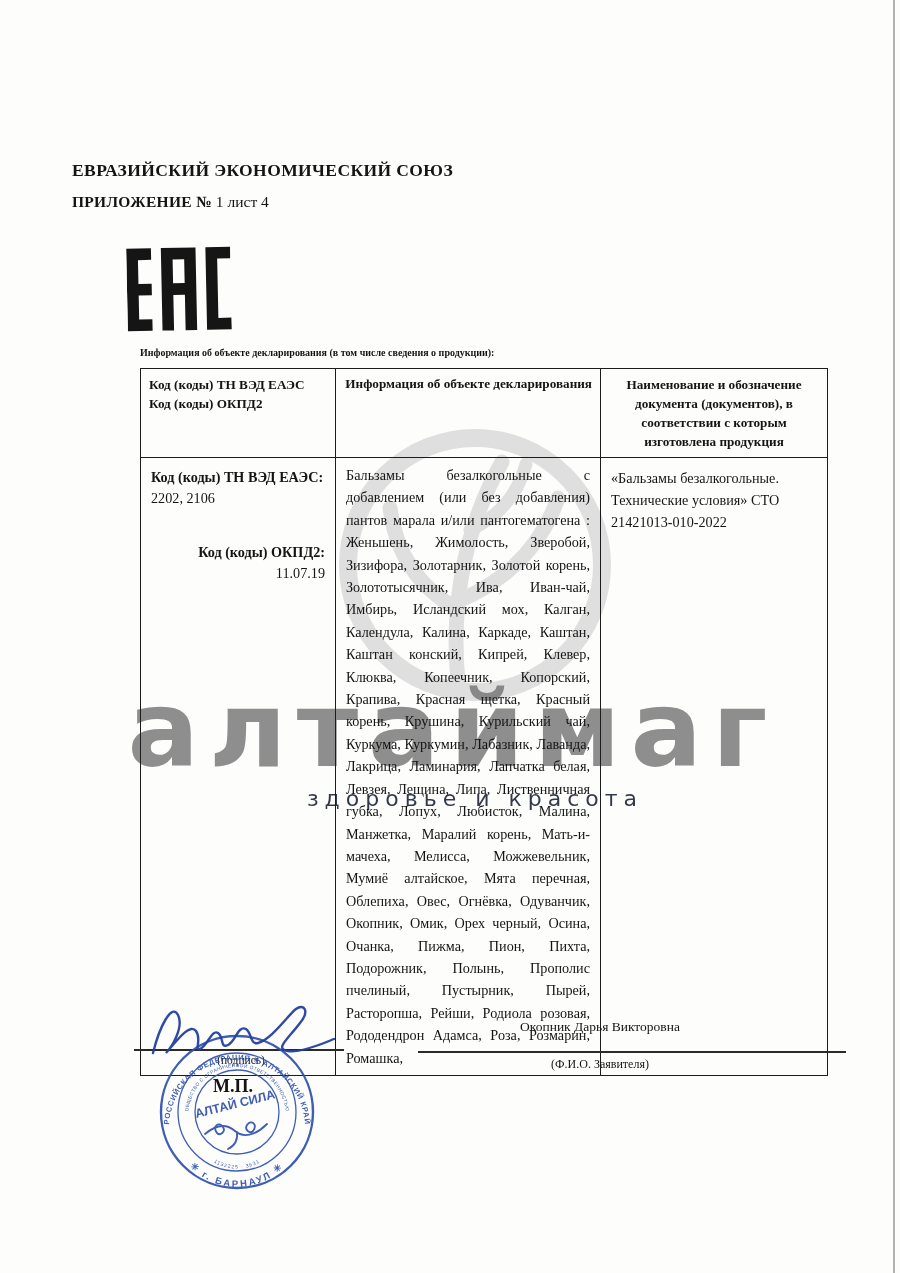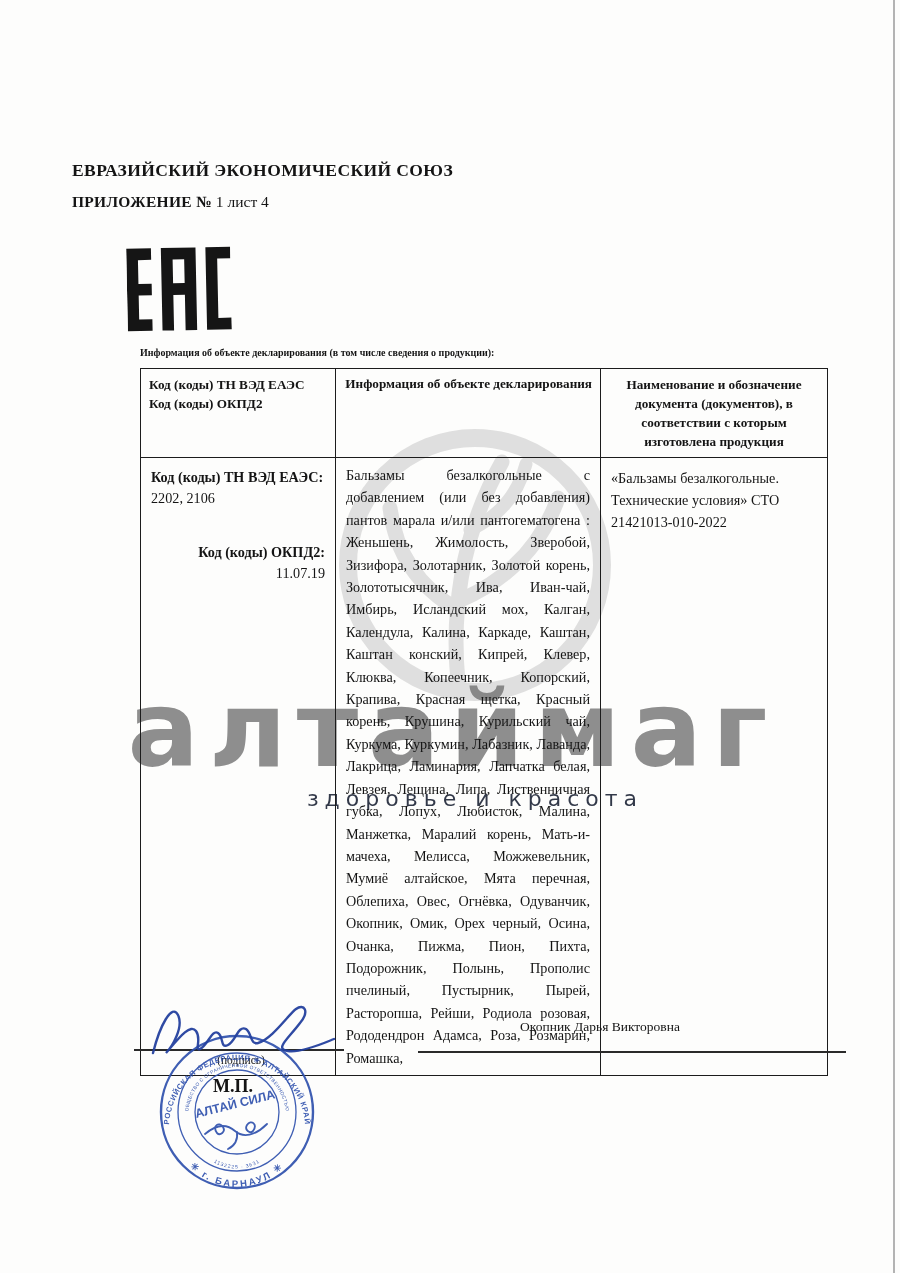--- a/index.html
+++ b/index.html
@@ -123,20 +123,21 @@
     </tr>
   </tbody>
     </table>
 
   <div class="abs sig-line-left"></div>
   <div class="abs sig-caption-left">(подпись)</div>
   <div class="abs seal-mark">М.П.</div>
 
   <div class="abs sig-name">Окопник Дарья Викторовна</div>
   <div class="abs sig-line-right"></div>
+  <div class="abs sig-caption-right">(Ф.И.О. Заявителя)</div>
 
   <svg class="abs stamp" viewBox="0 0 160 160">
     <defs>
       <path id="arcOuterTop" d="M 12,96 A 67 67 0 1 1 148,96" fill="none"></path>
       <path id="arcOuterBottom" d="M 22,118 A 64 64 0 0 0 138,118" fill="none"></path>
       <path id="arcMidTop" d="M 31,84 A 49 49 0 1 1 129,84" fill="none"></path>
       <path id="arcMidBottom" d="M 36,104 A 46 46 0 0 0 124,104" fill="none"></path>
     </defs>
     <g stroke="#2f51ad" fill="none">
       <circle cx="80" cy="80" r="76" stroke-width="2.4"></circle>

